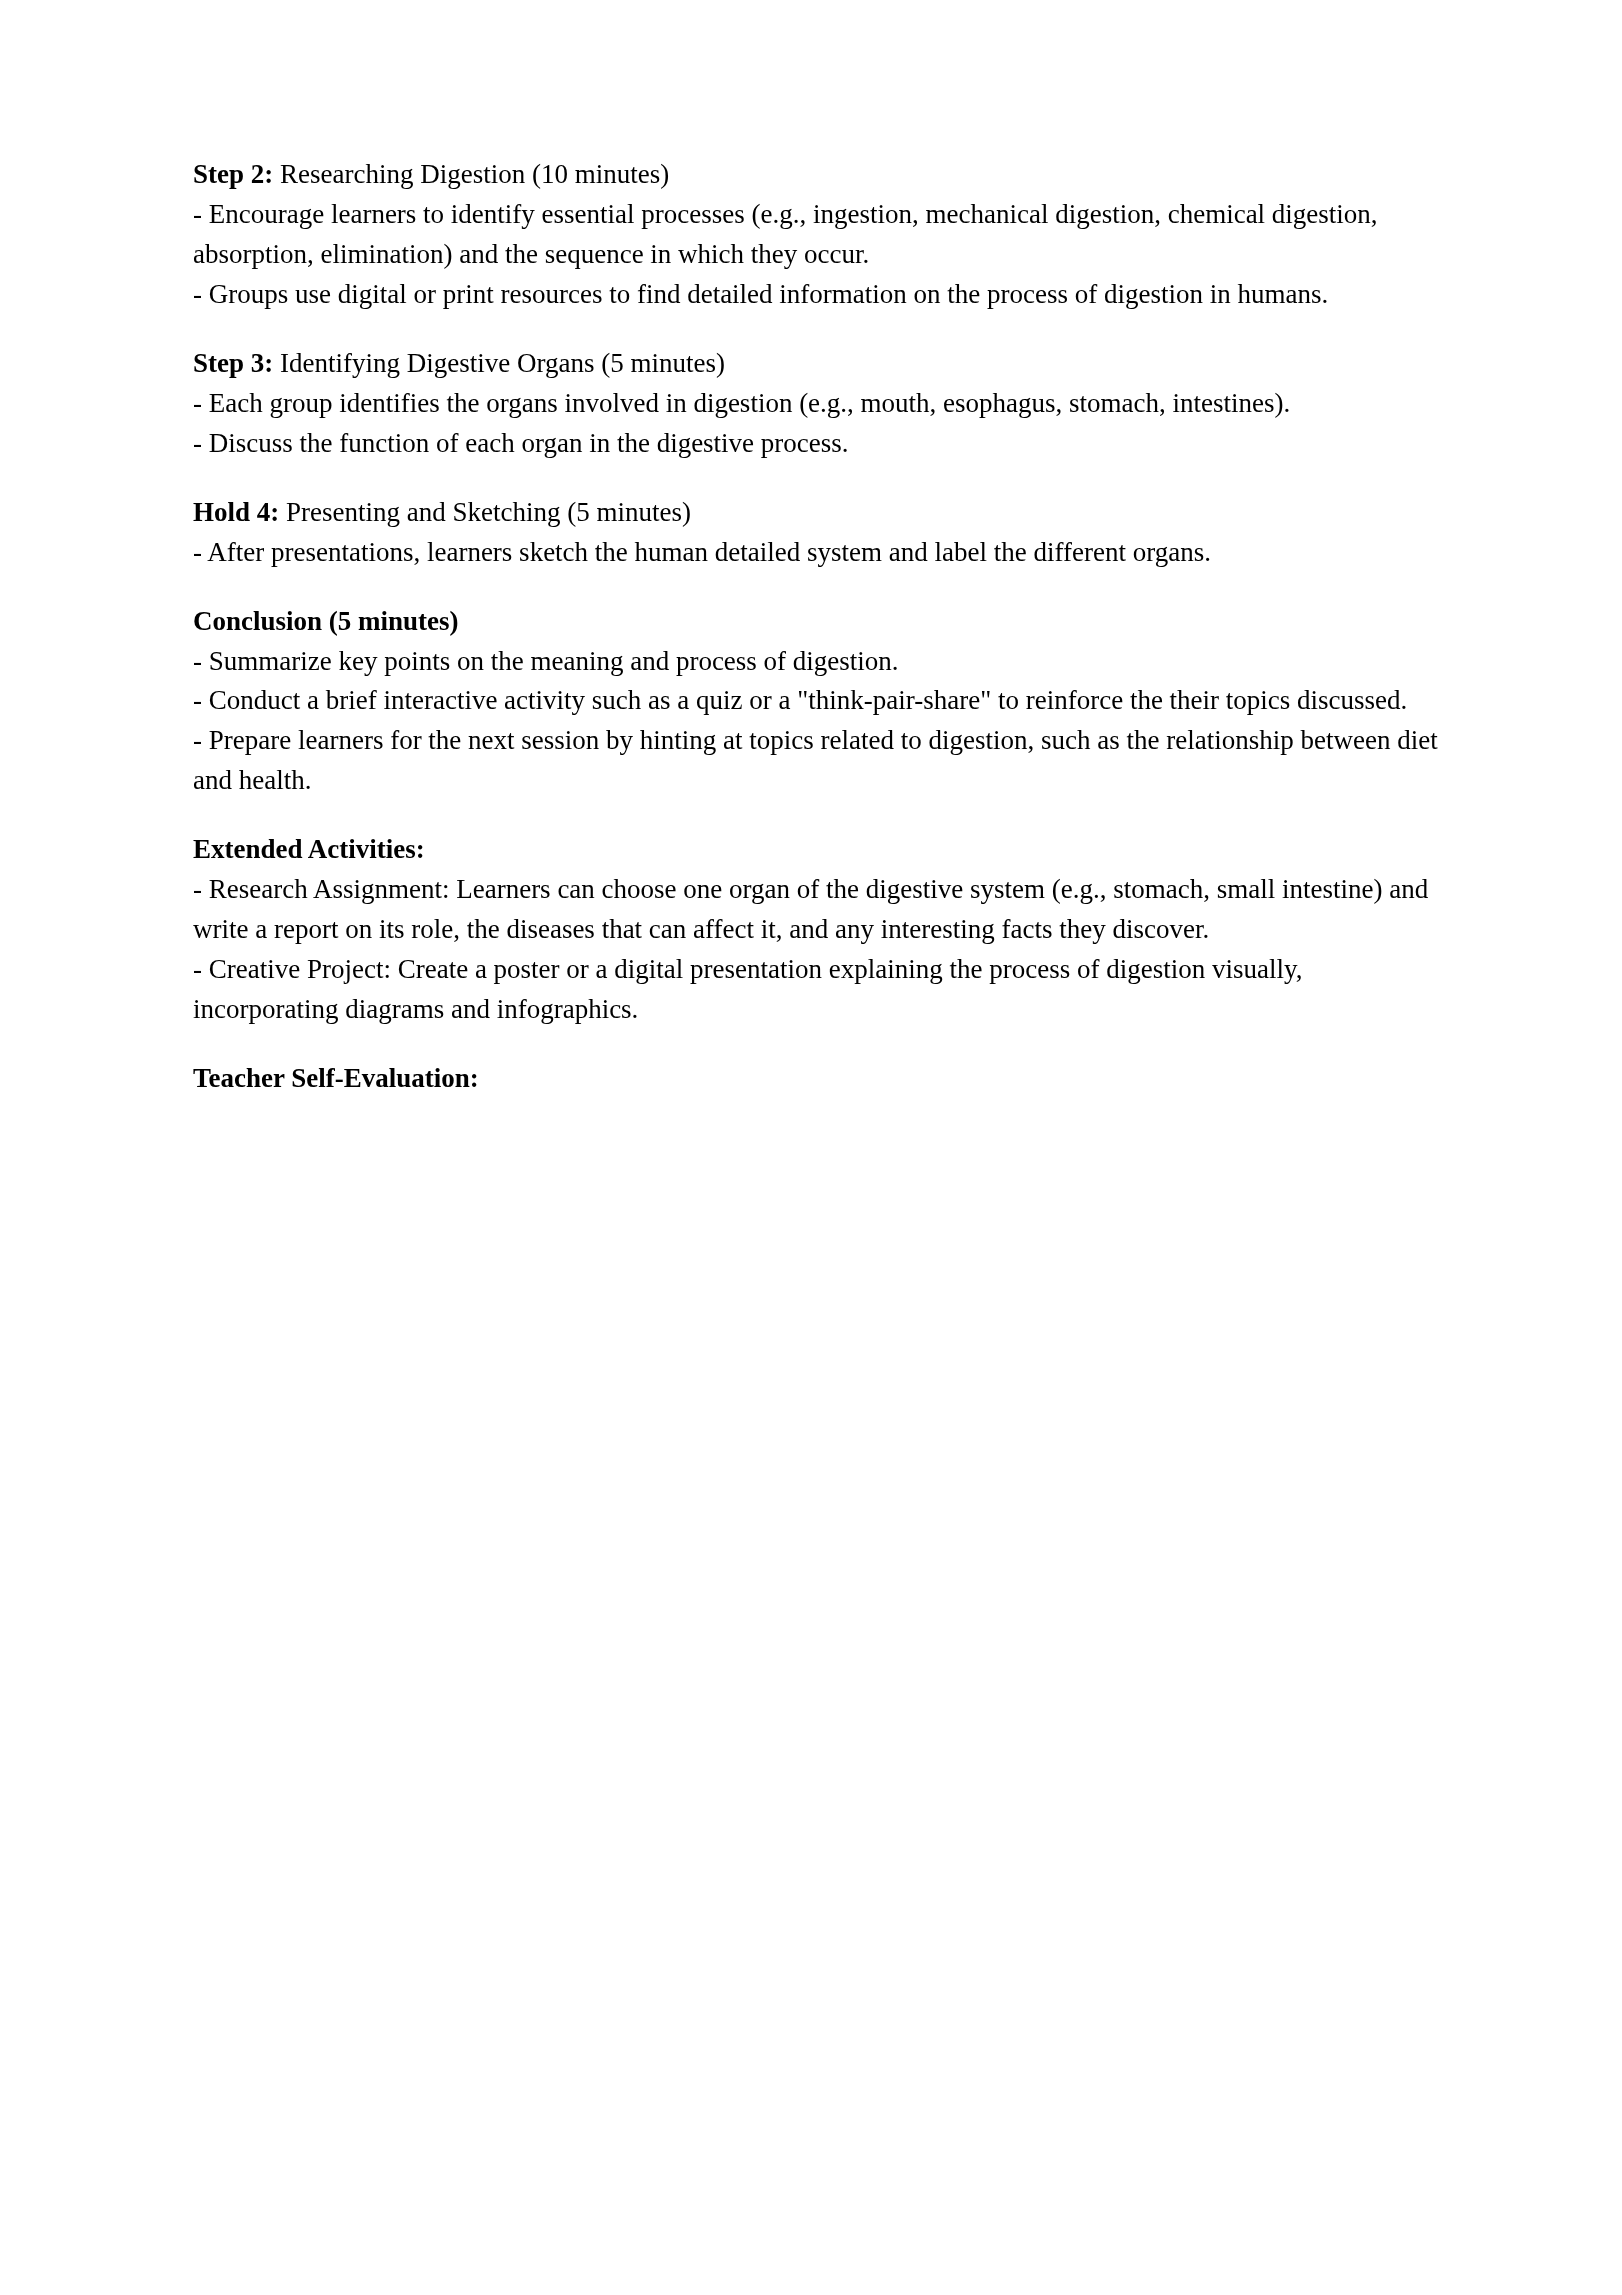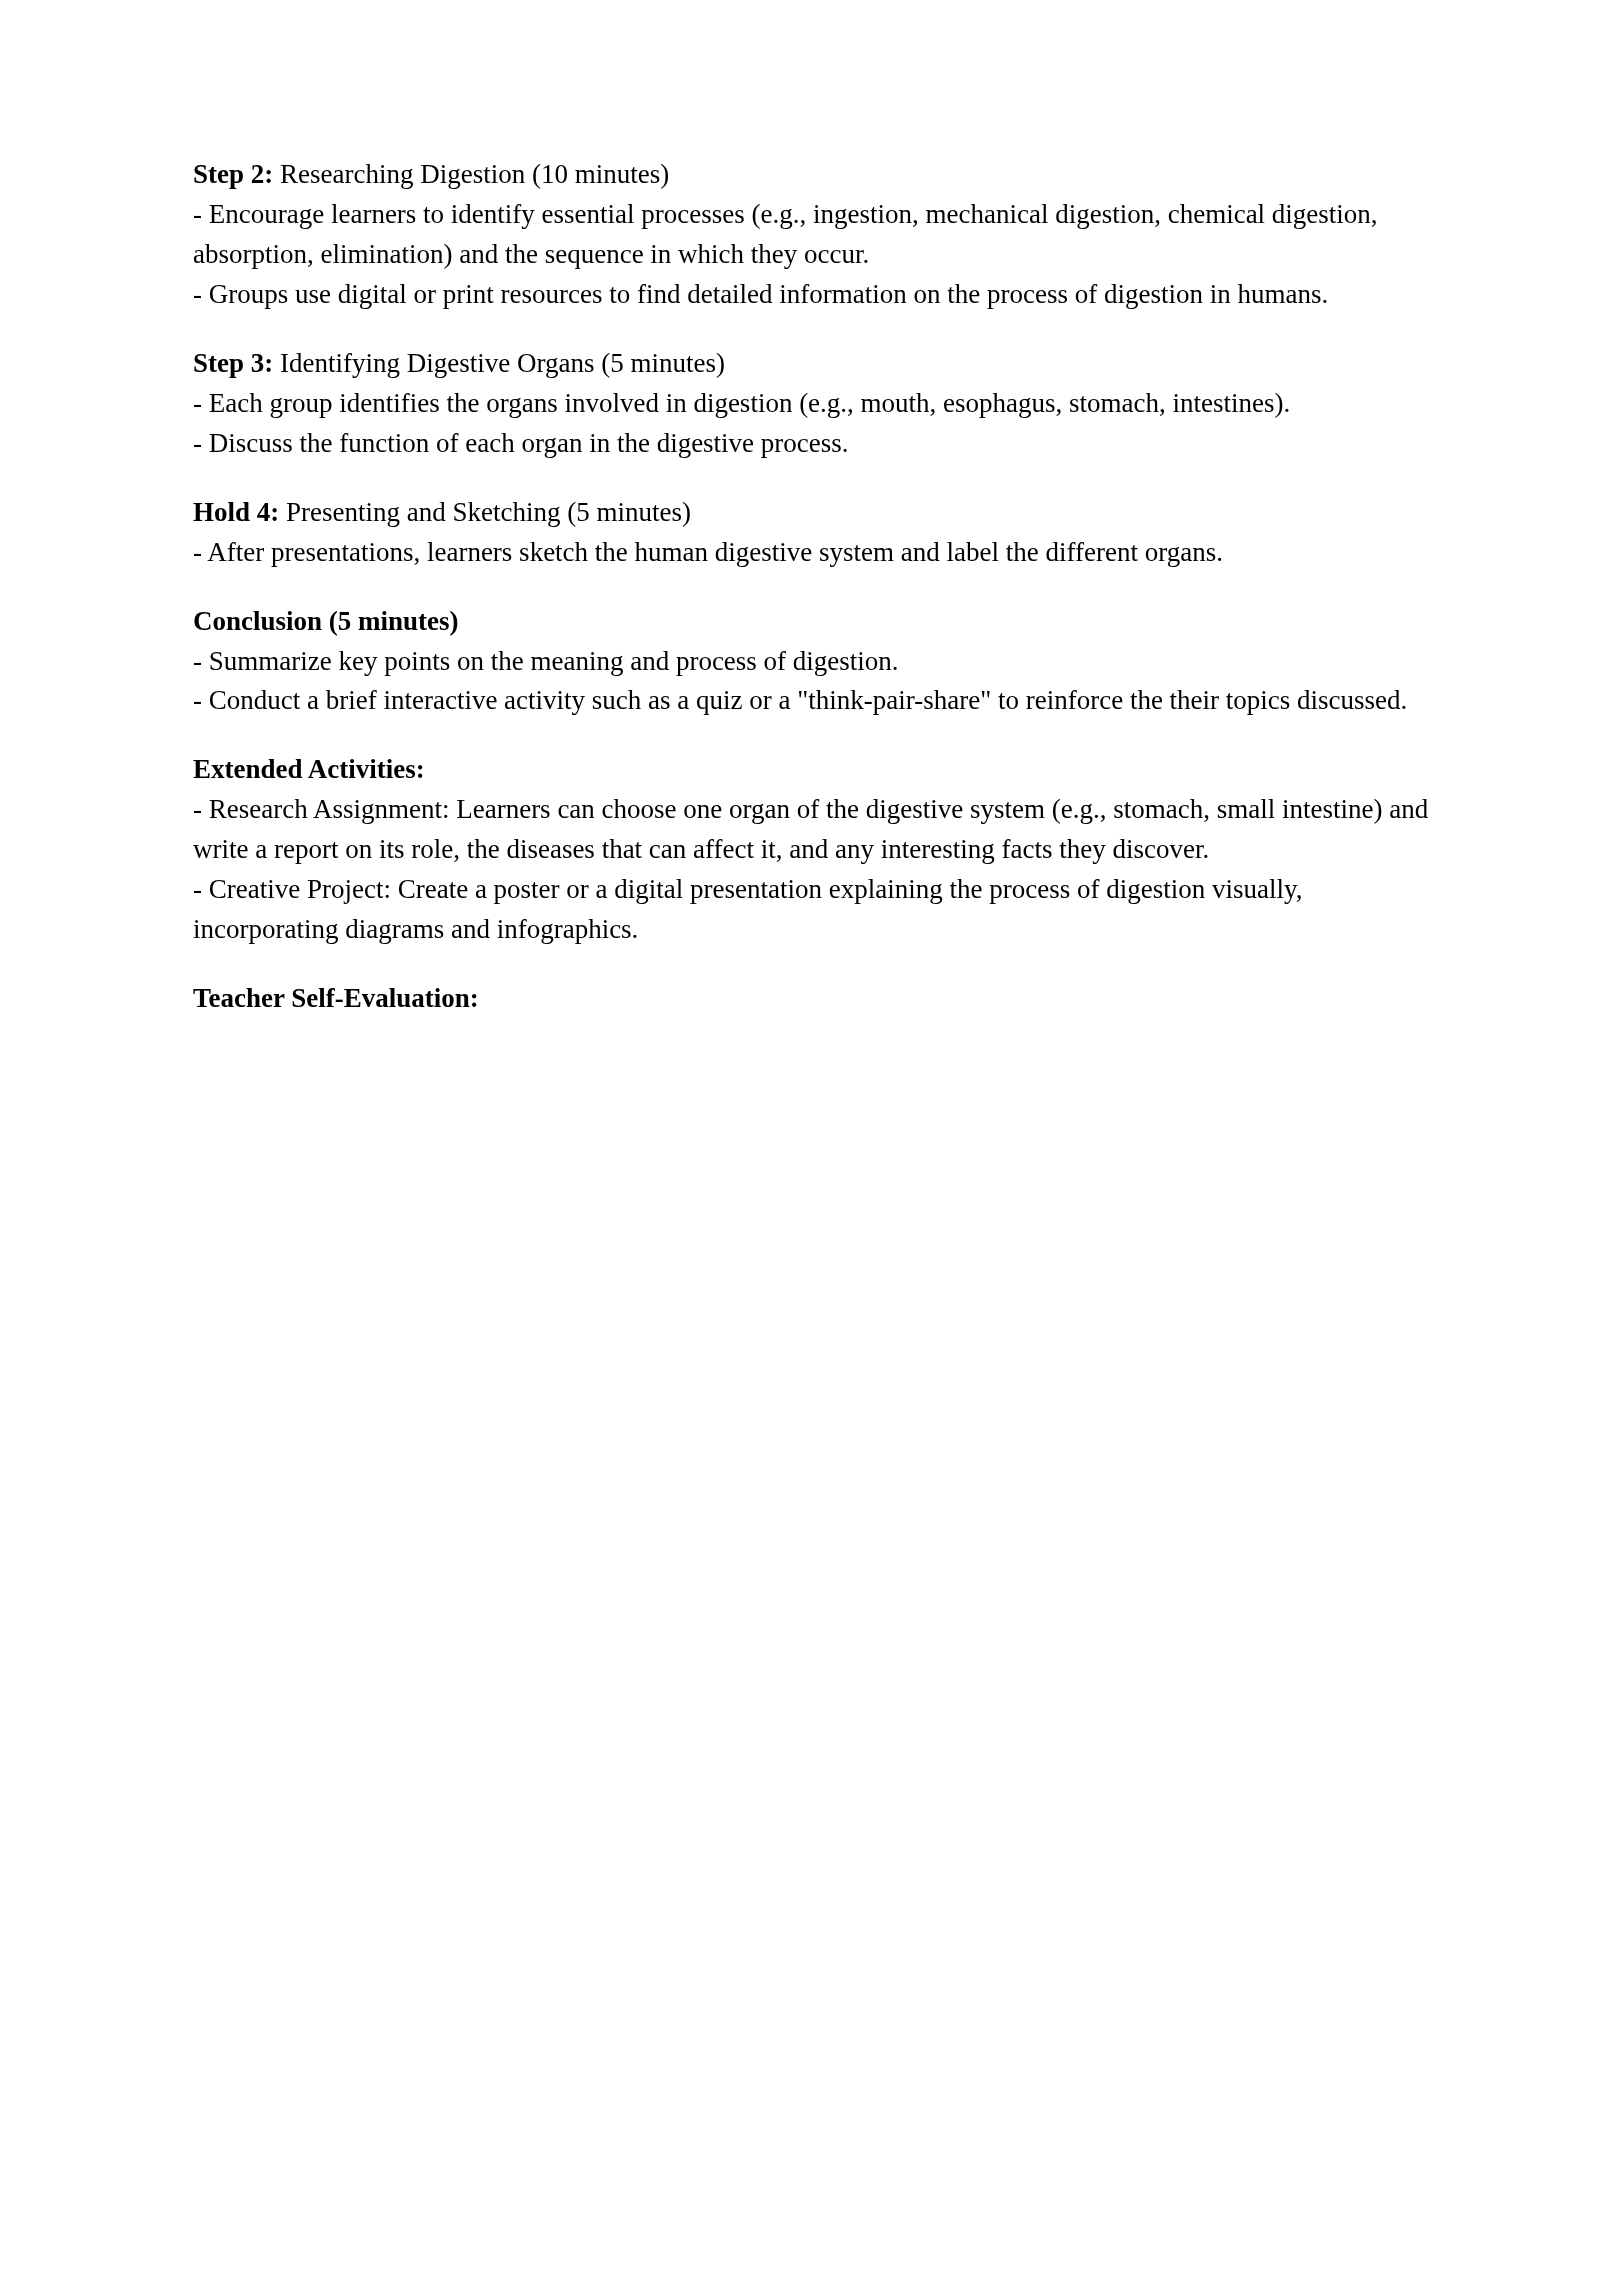--- a/index.html
+++ b/index.html
@@ -60,27 +60,28 @@
     </div>
 
     <div class="block">
       <p class="para"><span class="lead">Step 3:</span><span> Identifying Digestive Organs (5 minutes)</span></p>
       <p class="para">- Each group identifies the organs involved in digestion (e.g., mouth, esophagus, stomach, intestines).</p>
       <p class="para">- Discuss the function of each organ in the digestive process.</p>
     </div>
 
     <div class="block">
       <p class="para"><span class="lead">Hold 4:</span><span> Presenting and Sketching (5 minutes)</span></p>
-      <p class="para">- After presentations, learners sketch the human digestive system and label the different organs.</p>
+      <p class="para">- After presentations, learners sketch the human detailed system and label the different organs.</p>
     </div>
 
     <div class="block">
       <p class="para heading">Conclusion (5 minutes)</p>
       <p class="para">- Summarize key points on the meaning and process of digestion.</p>
       <p class="para">- Conduct a brief interactive activity such as a quiz or a "think-pair-share" to reinforce the their topics discussed.</p>
+      <p class="para">- Prepare learners for the next session by hinting at topics related to digestion, such as the relationship between diet and health.</p>
     </div>
 
     <div class="block">
       <p class="para heading">Extended Activities:</p>
       <p class="para">- Research Assignment: Learners can choose one organ of the digestive system (e.g., stomach, small intestine) and write a report on its role, the diseases that can affect it, and any interesting facts they discover.</p>
       <p class="para">- Creative Project: Create a poster or a digital presentation explaining the process of digestion visually, incorporating diagrams and infographics.</p>
     </div>
 
     <div class="block">
       <p class="para heading">Teacher Self-Evaluation:</p>

